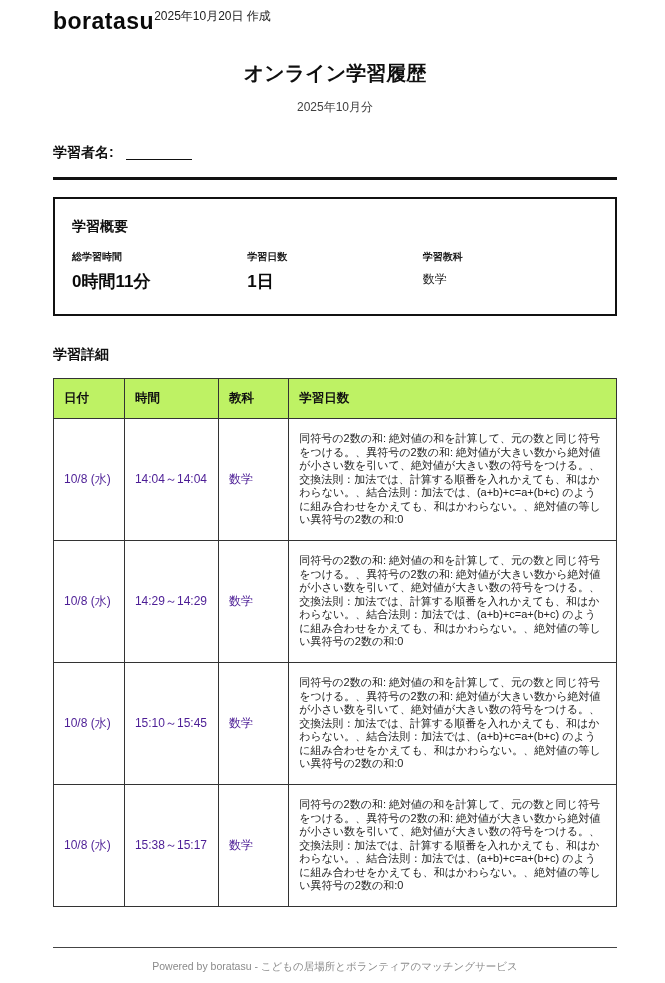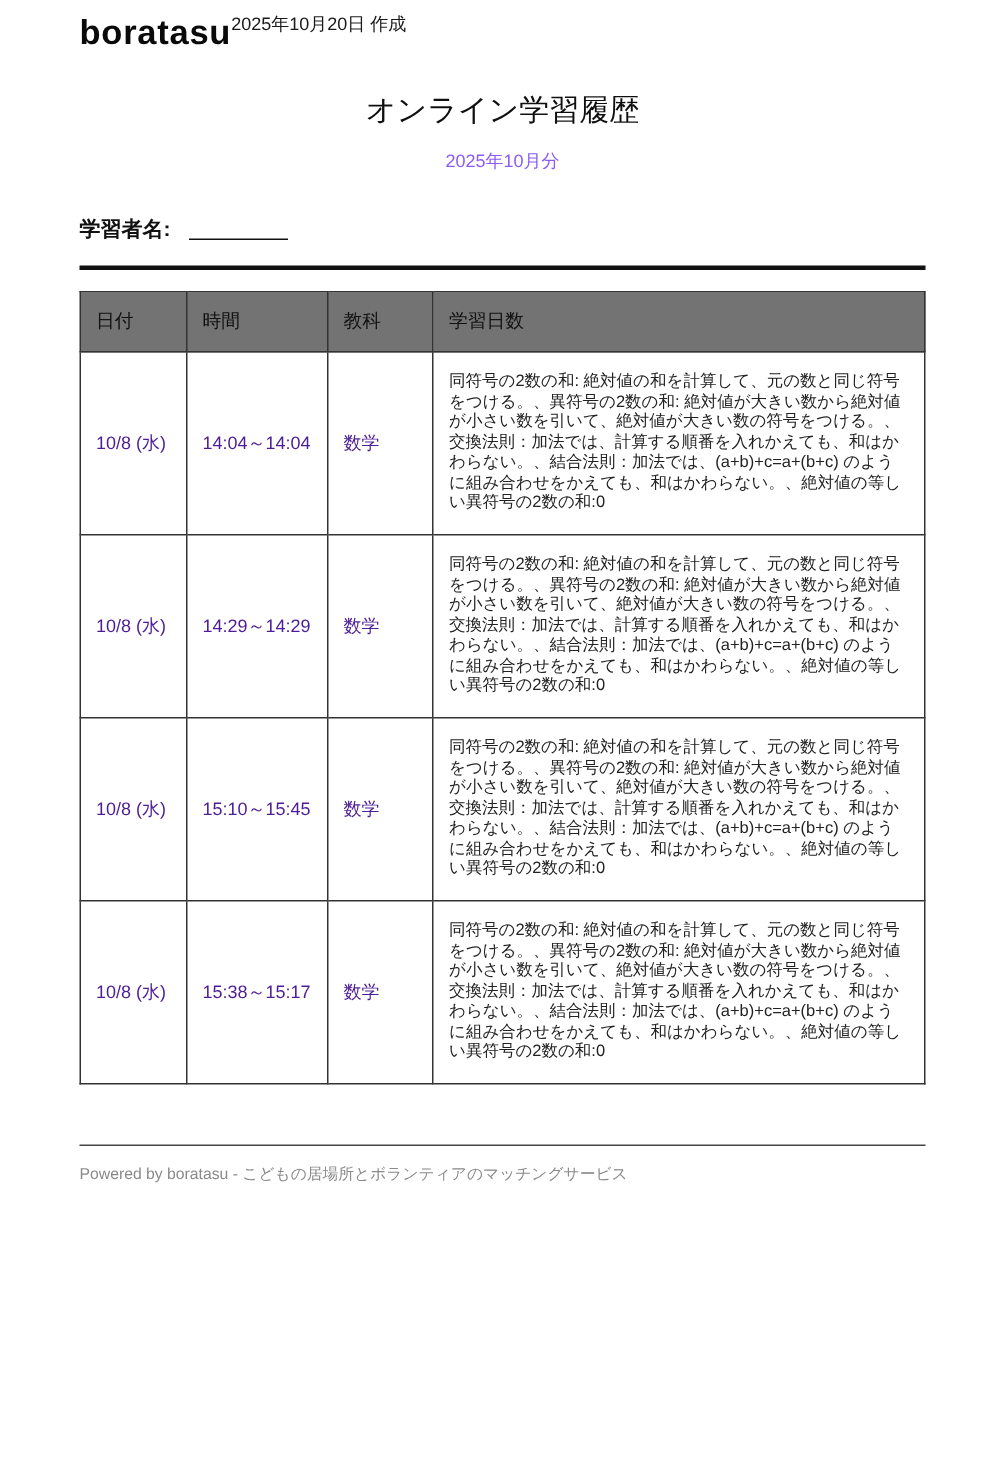--- a/index.html
+++ b/index.html
@@ -32,28 +32,28 @@
     font-size: 12px;
     color: #1a1a1a;
     line-height: 16px;
     padding-top: 2px;
   }
   
   .doc-title {
     margin-top: 24px;
     text-align: center;
     font-size: 20px;
-    font-weight: normal;
+    font-weight: bold;
     color: #0f0f0f;
   }
   .doc-subtitle {
     margin-top: 12px;
     text-align: center;
     font-size: 12px;
-    color: #8b5cf6;
+    color: #404040;
   }
   
   .learner-row {
     margin-top: 28px;
     font-size: 14px;
     font-weight: bold;
     display: flex;
   }
   .learner-blank {
     display: inline-block;
@@ -110,44 +110,44 @@
     border-collapse: collapse;
     table-layout: fixed;
   }
   .details-table th, .details-table td {
     border: 1px solid #333333;
     text-align: left;
     vertical-align: middle;
   }
   .details-table th {
     font-size: 12.5px;
-    font-weight: normal;
+    font-weight: bold;
     padding: 11px 10px;
-    background: #737373;
+    background: #bef264;
   }
   .details-table td {
     font-size: 12px;
     padding: 7px 10px;
     color: #4c1d95;
   }
   .details-table td.cell-content {
     font-size: 11px;
     line-height: 13.5px;
     color: #222222;
     margin-top: 43px;
   }
   .details-table tbody tr { height: 122px; }
   
   .footer-divider {
     margin-top: 40px;
     border-top: 1px solid #444444;
   }
   .footer-text {
     margin-top: 12px;
-    text-align: left;
+    text-align: center;
     font-size: 10.5px;
     color: #8a8a8a;
   }
 </style>
 </head>
 <body>
 
 <div class="page">
 
   <div class="topbar">
@@ -158,21 +158,39 @@
   <div class="doc-title">オンライン学習履歴</div>
   <div class="doc-subtitle">2025年10月分</div>
 
   <div class="learner-row">
     <span>学習者名:</span>
     <span class="learner-blank"></span>
   </div>
 
   <div class="thick-divider"></div>
 
-
+  <div class="summary-box">
+    <div class="summary-heading">学習概要</div>
+    <div class="summary-grid">
+      <div class="summary-item">
+        <div class="summary-label">総学習時間</div>
+        <div class="summary-value">0時間11分</div>
+      </div>
+      <div class="summary-item">
+        <div class="summary-label">学習日数</div>
+        <div class="summary-value">1日</div>
+      </div>
+      <div class="summary-item">
+        <div class="summary-label">学習教科</div>
+        <div class="summary-value plain">数学</div>
+      </div>
+    </div>
+  </div>
+
+  <div class="details-heading">学習詳細</div>
 
   <table class="details-table">
     <colgroup>
       <col style="width:12.6%">
       <col style="width:16.7%">
       <col style="width:12.5%">
       <col style="width:58.2%">
     </colgroup>
     <thead>
       <tr>

